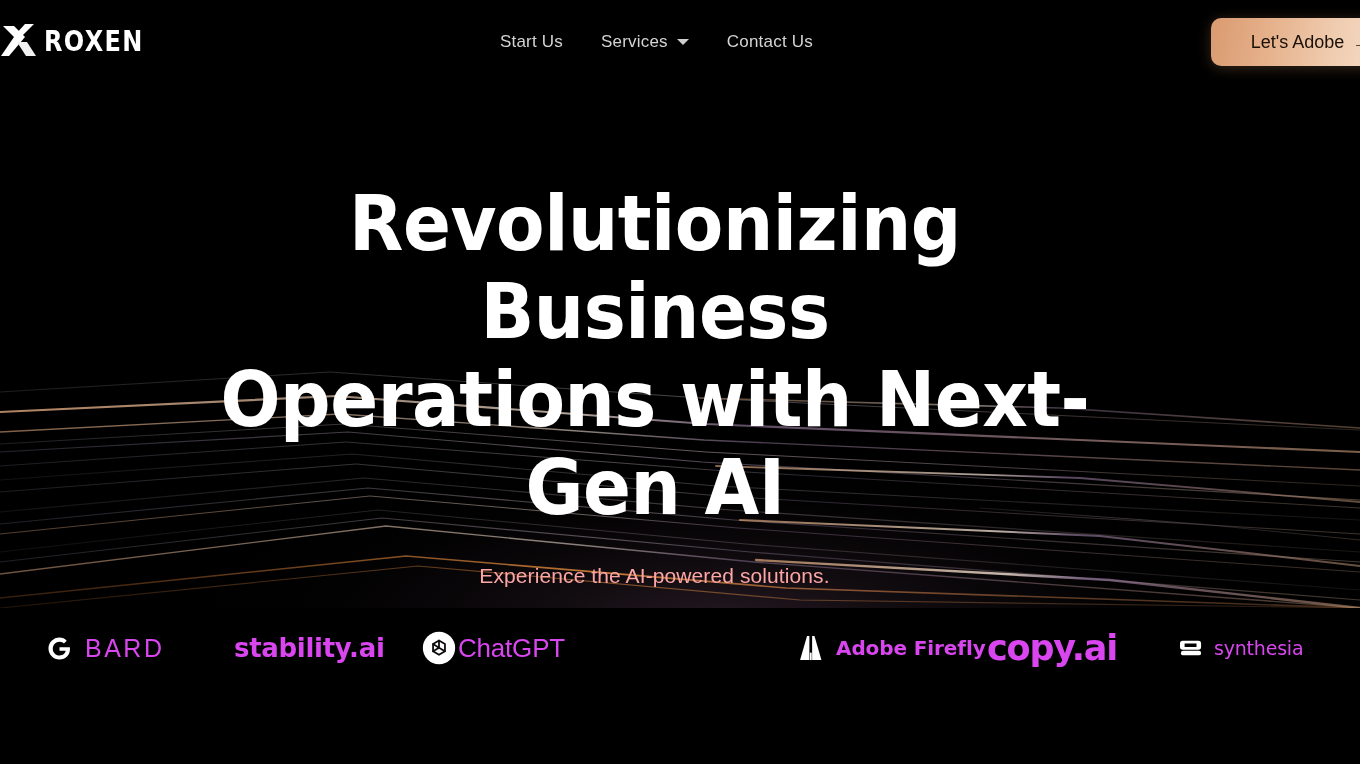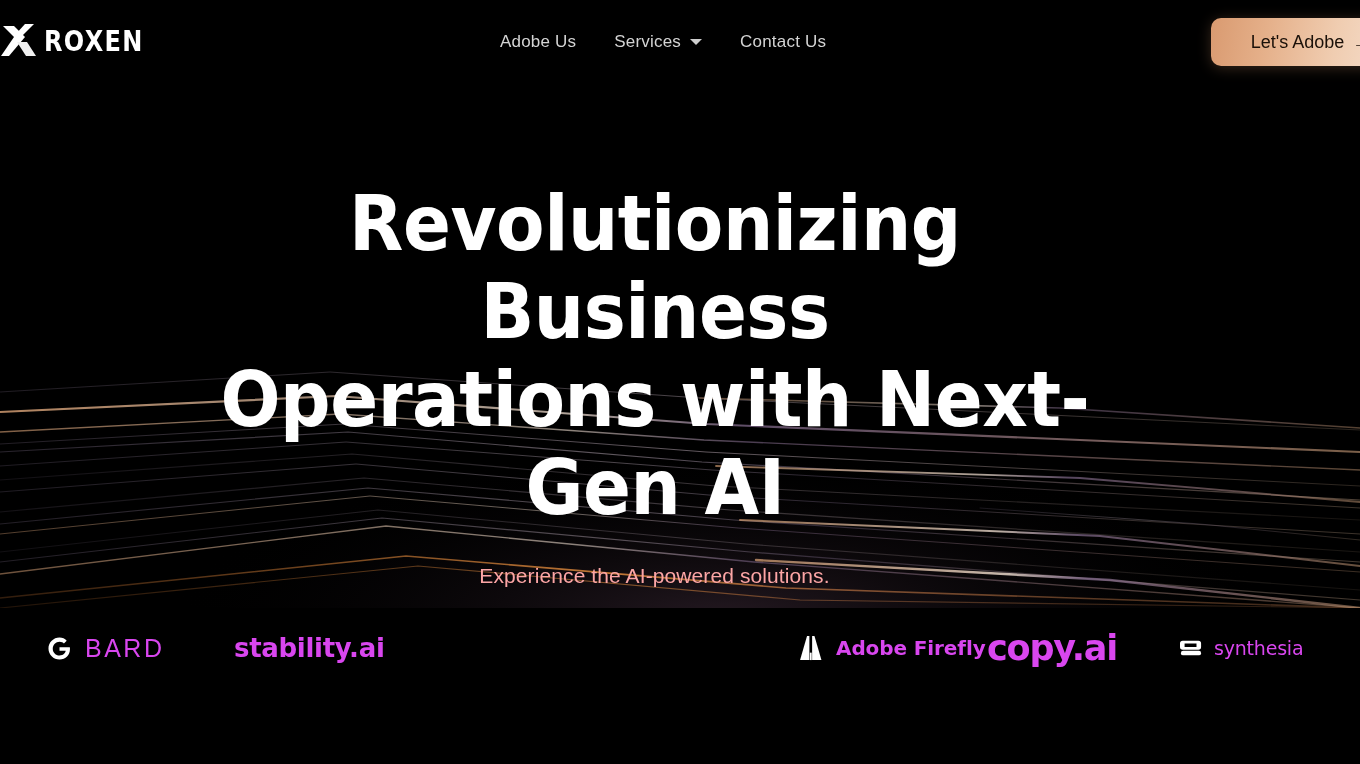--- a/index.html
+++ b/index.html
@@ -190,21 +190,21 @@
         <path d="M3 6 L14 6 L25 17 L14 17 Z" fill="#ffffff"></path>
         <path d="M25 4 L34 4 L23 15 L15 15 Z" fill="#ffffff"></path>
         <path d="M14 17 L25 17 L9 36 L1 36 Z" fill="#ffffff"></path>
         <path d="M17 22 L27 22 L36 36 L26 36 Z" fill="#f0f0f0"></path>
       </svg>
       <span class="brand-word">ROXEN</span>
     </div>
 
     <div class="nav-links">
       <button class="nav-link">
-        <span>Adobe Us</span>
+        <span>Start Us</span>
       </button>
       <button class="nav-link">
         <span>Services</span>
         <span class="caret"></span>
       </button>
       <button class="nav-link">
         <span>Contact Us</span>
       </button>
     </div>
 
@@ -220,20 +220,31 @@
       <svg width="27" height="27" viewBox="0 0 24 24">
         <path fill="#ffffff" d="M12 2.2c-5.4 0-9.8 4.4-9.8 9.8s4.4 9.8 9.8 9.8c5.6 0 9.3-3.9 9.3-9.4 0-.63-.06-1.1-.14-1.6H12v3.3h5.5c-.23 1.4-1.7 4.2-5.5 4.2-3.3 0-6-2.74-6-6.1s2.7-6.1 6-6.1c1.9 0 3.16.8 3.9 1.5l2.5-2.4C16.8 3.1 14.6 2.2 12 2.2z"></path>
       </svg>
       <span class="logo-text" style="font-size:25px;letter-spacing:2.5px;margin-left:12px;font-weight:400;">BARD</span>
     </div>
 
     <div class="logo-item" style="left:234px;">
       <span class="logo-text" style="font-size:26px;font-weight:700;letter-spacing:-0.3px;font-family:'DejaVu Sans',sans-serif;">stability.ai</span>
     </div>
 
+    <div class="logo-item" style="left:422px;">
+      <svg width="34" height="34" viewBox="0 0 40 40">
+        <circle cx="20" cy="20" r="19" fill="#ffffff"></circle>
+        <g fill="none" stroke="#0c0c0c" stroke-width="2.1" stroke-linejoin="round" stroke-linecap="round">
+          <path d="M20 11.2 L27 15.4 L27 23.8 L20 28 L13 23.8 L13 15.4 Z"></path>
+          <path d="M20 11.2 L20 19.6 L27 23.8"></path>
+          <path d="M13 15.4 L20 19.6 L13 23.8"></path>
+        </g>
+      </svg>
+      <span class="logo-text" style="font-size:26px;font-weight:500;letter-spacing:-0.2px;margin-left:2px;">ChatGPT</span>
+    </div>
 
 
     <div class="logo-item" style="left:987px;">
       <span class="logo-text" style="font-size:35px;font-weight:700;letter-spacing:-1.2px;font-family:'DejaVu Sans',sans-serif;">copy.ai</span>
     </div>
 
     <div class="logo-item" style="left:799px;">
       <svg width="30" height="26" viewBox="0 0 32 28">
         <path d="M1 27 L8.5 1 L11 1 L11 27 Z" fill="#ffffff"></path>
         <path d="M14 1 L16.5 1 L24 27 L14 27 Z" fill="#ffffff"></path>

